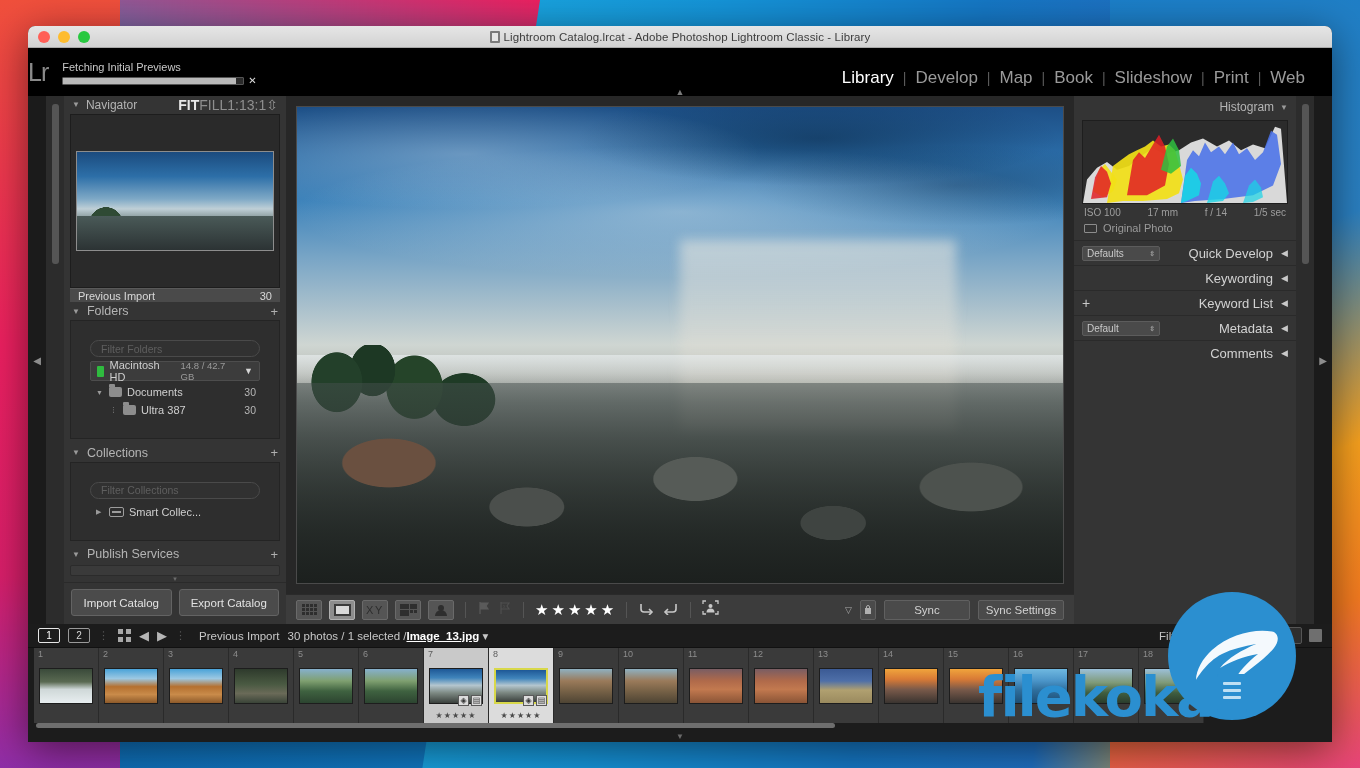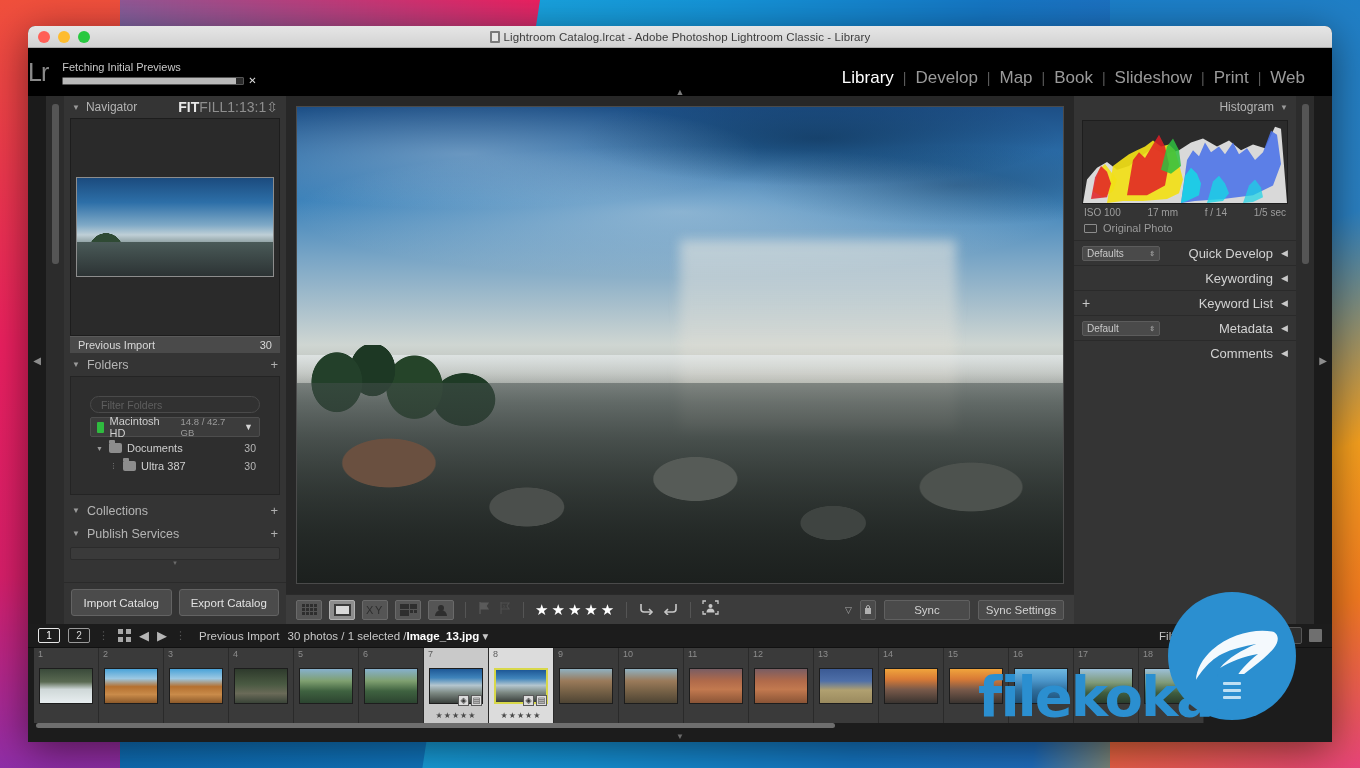--- a/index.html
+++ b/index.html
@@ -327,21 +327,21 @@
     width: 13px; height: 13px; cursor: pointer;
     background:
       linear-gradient(#a8a8a8,#a8a8a8) 0 0/5px 5px no-repeat,
       linear-gradient(#a8a8a8,#a8a8a8) 8px 0/5px 5px no-repeat,
       linear-gradient(#a8a8a8,#a8a8a8) 0 8px/5px 5px no-repeat,
       linear-gradient(#a8a8a8,#a8a8a8) 8px 8px/5px 5px no-repeat;
   }
   .fs-arrow { color: #b6b6b6; font-size: 13px; cursor: pointer; }
   .fs-src { color: #c8c8c8; margin-left: 4px; }
   .fs-count { color: #c8c8c8; }
-  .fs-count b { color: #fff; font-weight: bold; }
+  .fs-count b { color: #fff; font-weight: bold; text-decoration: underline; }
   .fs-right { margin-left: auto; display: flex; align-items: center; gap: 7px; }
   .filter-select {
     width: 104px; height: 17px; background: #2e2e2e; border: 1px solid #555;
     border-radius: 2px; color: #c8c8c8; font-size: 11px;
     display: flex; align-items: center; padding: 0 6px;
   }
   .fs-sq { width: 13px; height: 13px; background: #6f6f6f; border-radius: 1px; }
 
   .thumbs { flex: 1; display: flex; padding: 0 6px; gap: 0; overflow: hidden; position: relative; }
   .thumb-cell {
@@ -507,20 +507,30 @@
               <span>Ultra 387</span>
               <span class="cnt">30</span>
             </div>
           </div>
       </div>
 
       <div class="sec-header">
         <span class="tri">▼</span>
         <span>Collections</span>
         <span class="plus">+</span>
+      </div>
+      <div class="sec-body">
+        <div class="filter-pill">
+          <span>Filter Collections</span>
+        </div>
+        <div class="tree-row">
+          <span class="tw">▶</span>
+          <span class="coll-ic"></span>
+          <span>Smart Collec...</span>
+        </div>
       </div>
 
       <div class="sec-header">
         <span class="tri">▼</span>
         <span>Publish Services</span>
         <span class="plus">+</span>
       </div>
       <div class="pub-bar"></div>
       <div class="left-caret">▾</div>
 

